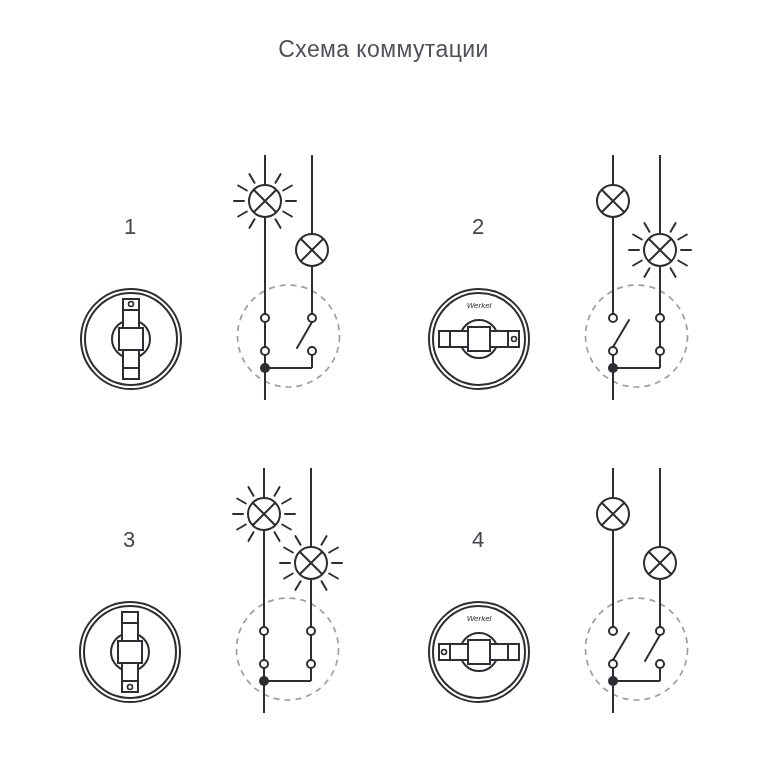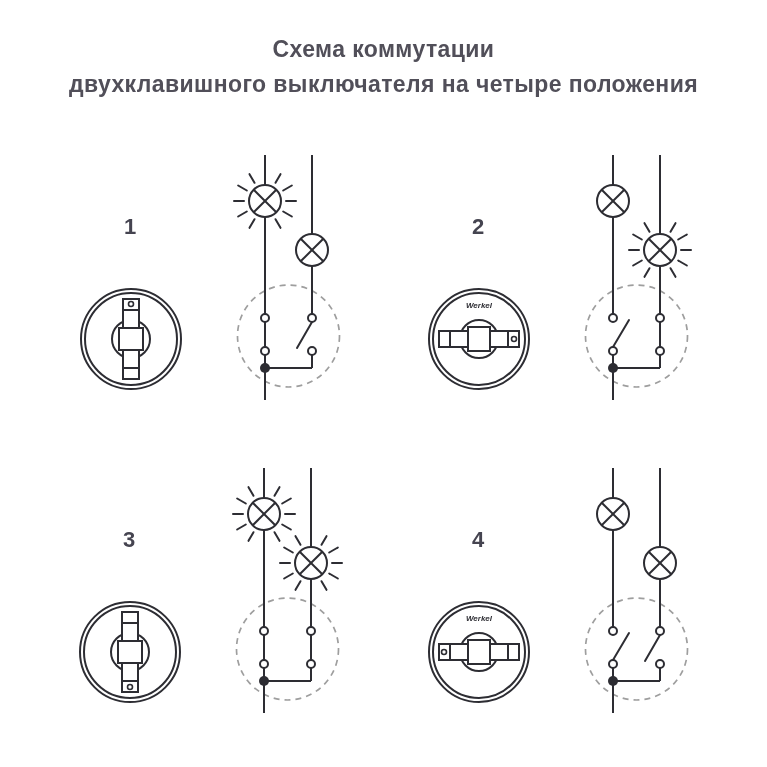--- a/index.html
+++ b/index.html
@@ -1,34 +1,33 @@
 <!DOCTYPE html>
 <html><head>
 <meta charset="utf-8">
 <style>
   html,body{margin:0;padding:0;background:#fff;}
   .page{position:relative;width:767px;height:767px;background:#fff;overflow:hidden;
-        font-family:"Liberation Sans",sans-serif;font-weight:bold;}
+        font-family:"Liberation Sans",sans-serif;}
   .title{position:absolute;top:32px;left:0;right:0;text-align:center;
          font-size:23px;line-height:35px;letter-spacing:.4px;}
   .panel{position:absolute;width:330px;height:322px;}
   .p0{left:60px;top:128px;}
   .p1{left:408px;top:128px;}
   .p2{left:59px;top:441px;}
   .p3{left:408px;top:441px;}
   svg{display:block;}
   svg text{font-family:"Liberation Sans",sans-serif;}
 </style>
 </head>
 <body>
 
 <div class="page" style="background: rgb(255, 255, 255);">
   <div class="title" style="color: rgb(81, 79, 89);">
     <div>Схема коммутации</div>
-    <div>двухклавишного выключателя на четыре положения</div>
   </div>
 
   <div class="panel p0">
     <svg width="330" height="322" viewBox="0 0 330 322">
         <text x="70" y="106" text-anchor="middle" font-size="22" fill="#454450">1</text>
         <circle cx="71" cy="211" r="50" fill="#fff" stroke="#2d2d33" stroke-width="2"></circle>
         <circle cx="71" cy="211" r="46" fill="none" stroke="#2d2d33" stroke-width="2"></circle>
         <g transform="rotate(0 71 211)" stroke="#2d2d33" stroke-width="2" fill="#fff">
           <circle cx="71" cy="211" r="19"></circle>
           <rect x="63" y="171" width="16" height="80"></rect>

